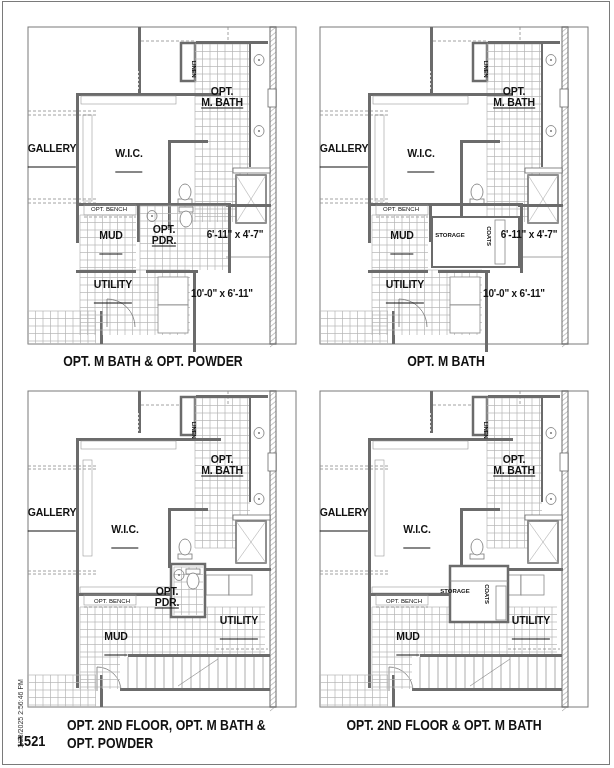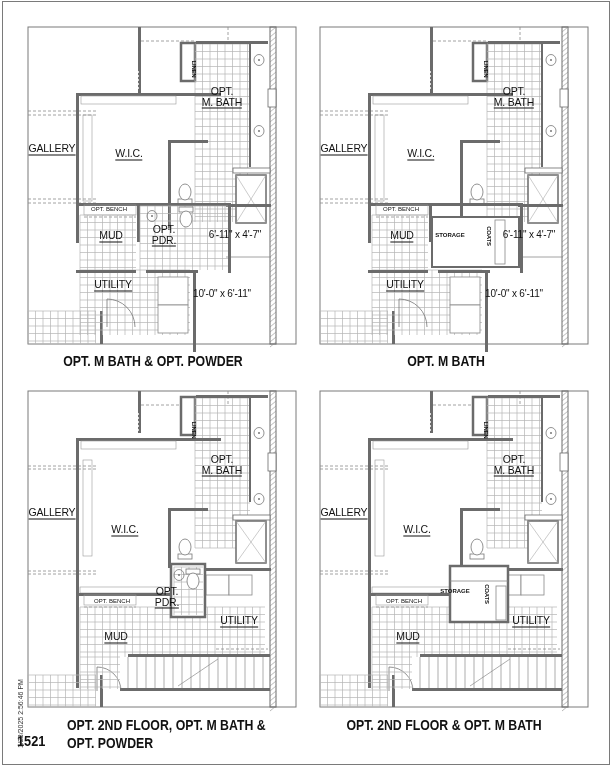--- a/index.html
+++ b/index.html
@@ -1,21 +1,21 @@
 <!DOCTYPE html>
 <html><head>
 <meta charset="utf-8">
 <style>
   html, body { margin:0; padding:0; background:#ffffff; }
   body { width:614px; height:768px; position:relative; overflow:hidden; font-family:"Liberation Sans", sans-serif; }
   .page-border { position:absolute; left:2px; top:1px; width:608px; height:764px; border:1px solid #7a7a7a; box-sizing:border-box; }
   .plan { position:absolute; width:268px; height:317px; }
   .plan svg { position:absolute; left:0; top:0; width:268px; height:317px; overflow:visible; }
-  .room-label { position:absolute; font-weight:normal; color:#111; font-size:10.5px; line-height:11px; text-align:center; white-space:nowrap; transform:translate(-50%,-50%); letter-spacing:-0.2px; }
-  .room-label.ul span { border-bottom:1px solid #111; padding-bottom:1px; }
+  .room-label { position:absolute; font-weight:bold; color:#111; font-size:10.5px; line-height:11px; text-align:center; white-space:nowrap; transform:translate(-50%,-50%); letter-spacing:-0.2px; }
+  .room-label.ul span { border-bottom:1px solid #111; padding-bottom:13px; }
   .room-label.small { font-size:6px; font-weight:normal; letter-spacing:0; }
   .room-label.vert { transform:translate(-50%,-50%) rotate(90deg); font-size:6px; font-weight:bold; }
   .room-label.dim { font-size:10px; }
   .caption { position:absolute; font-weight:bold; color:#111; font-size:15px; line-height:18px; transform:scaleX(0.82); transform-origin:left top; white-space:nowrap; }
   .caption.center { transform:translateX(-50%) scaleX(0.82); transform-origin:center top; }
   .plan-number { position:absolute; left:17px; top:732px; font-weight:bold; font-size:15px; color:#111; transform:scaleX(0.85); transform-origin:left top; }
   .timestamp { position:absolute; left:-20px; top:710px; font-size:7px; color:#333; transform:rotate(-90deg); transform-origin:center; white-space:nowrap; width:80px; text-align:center; }
 </style>
 </head>
 <body>

